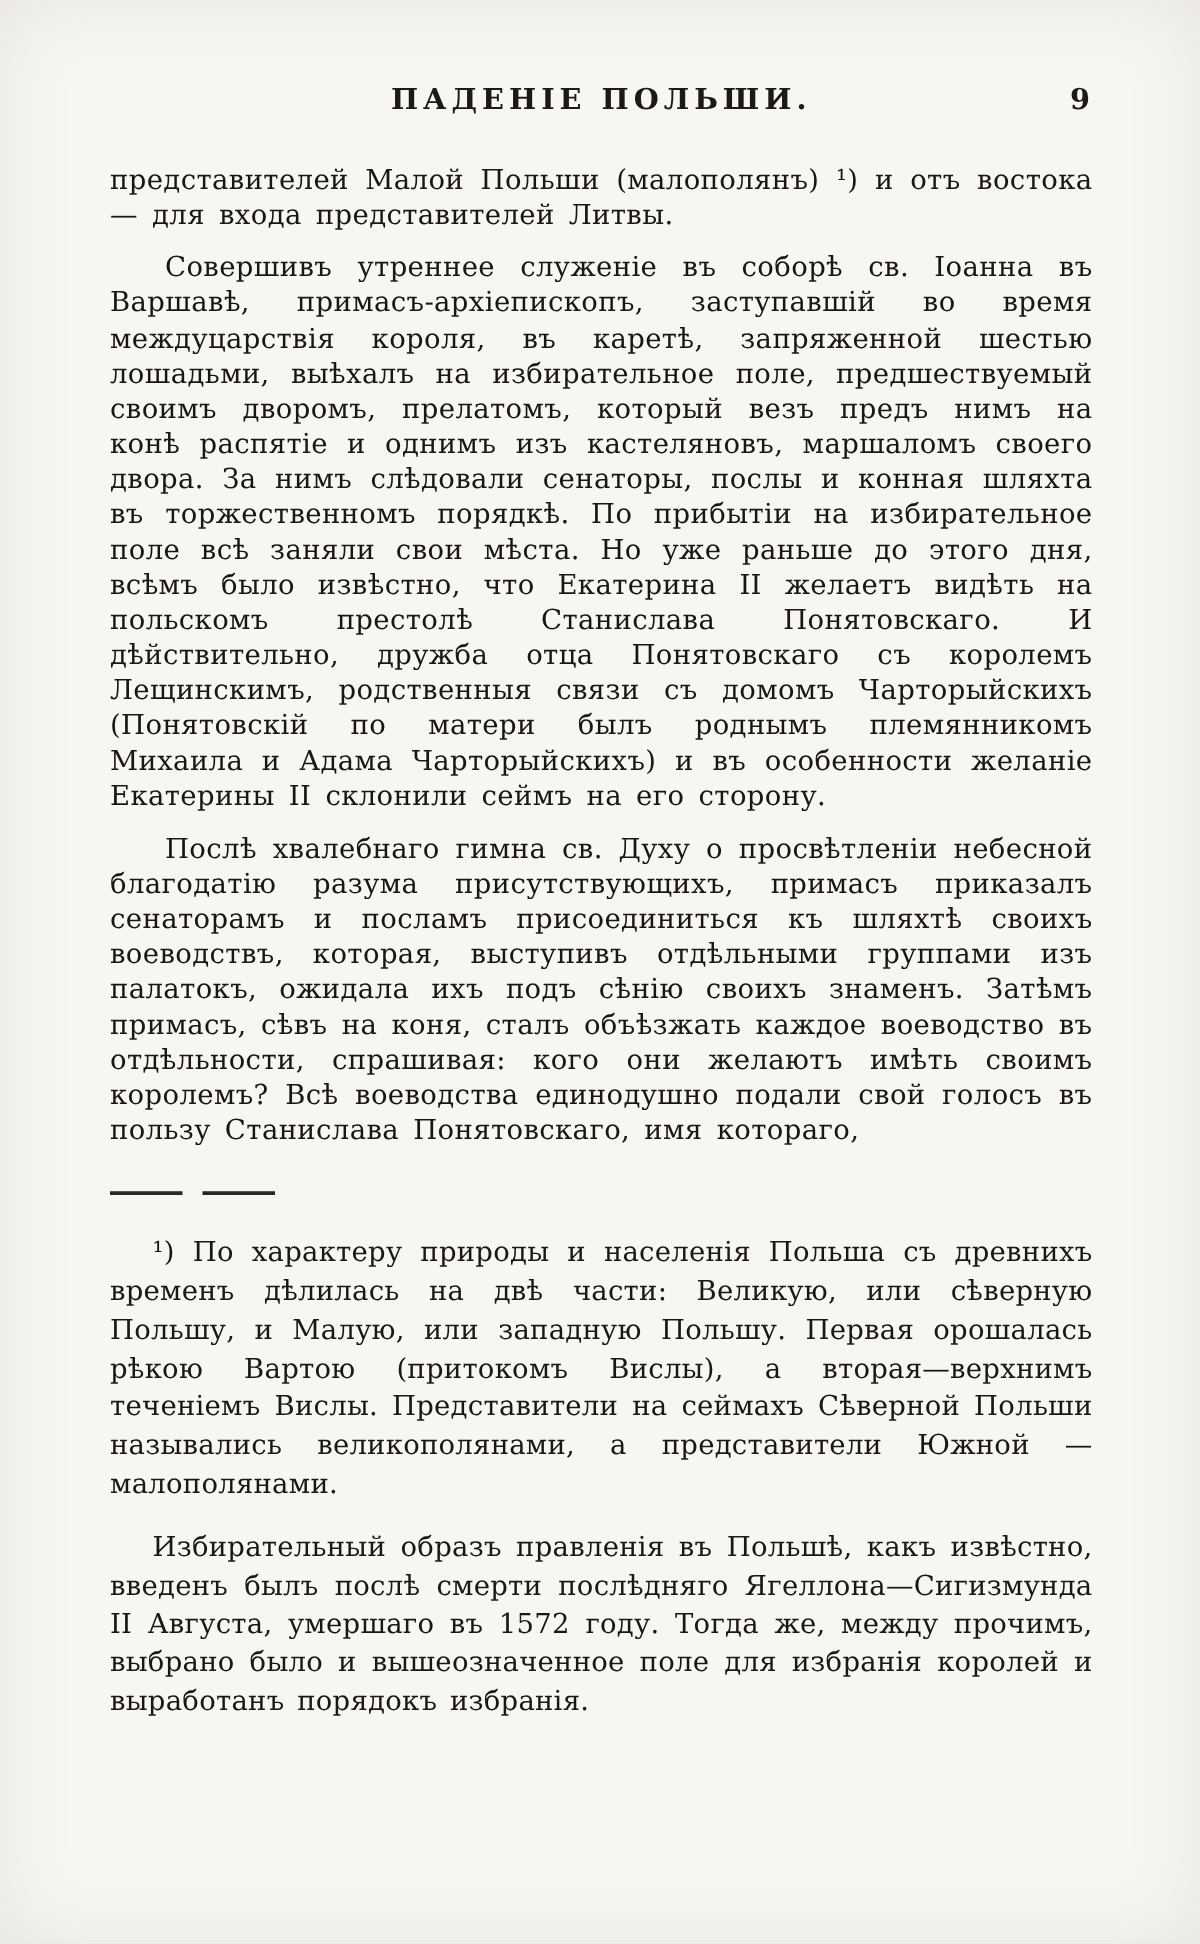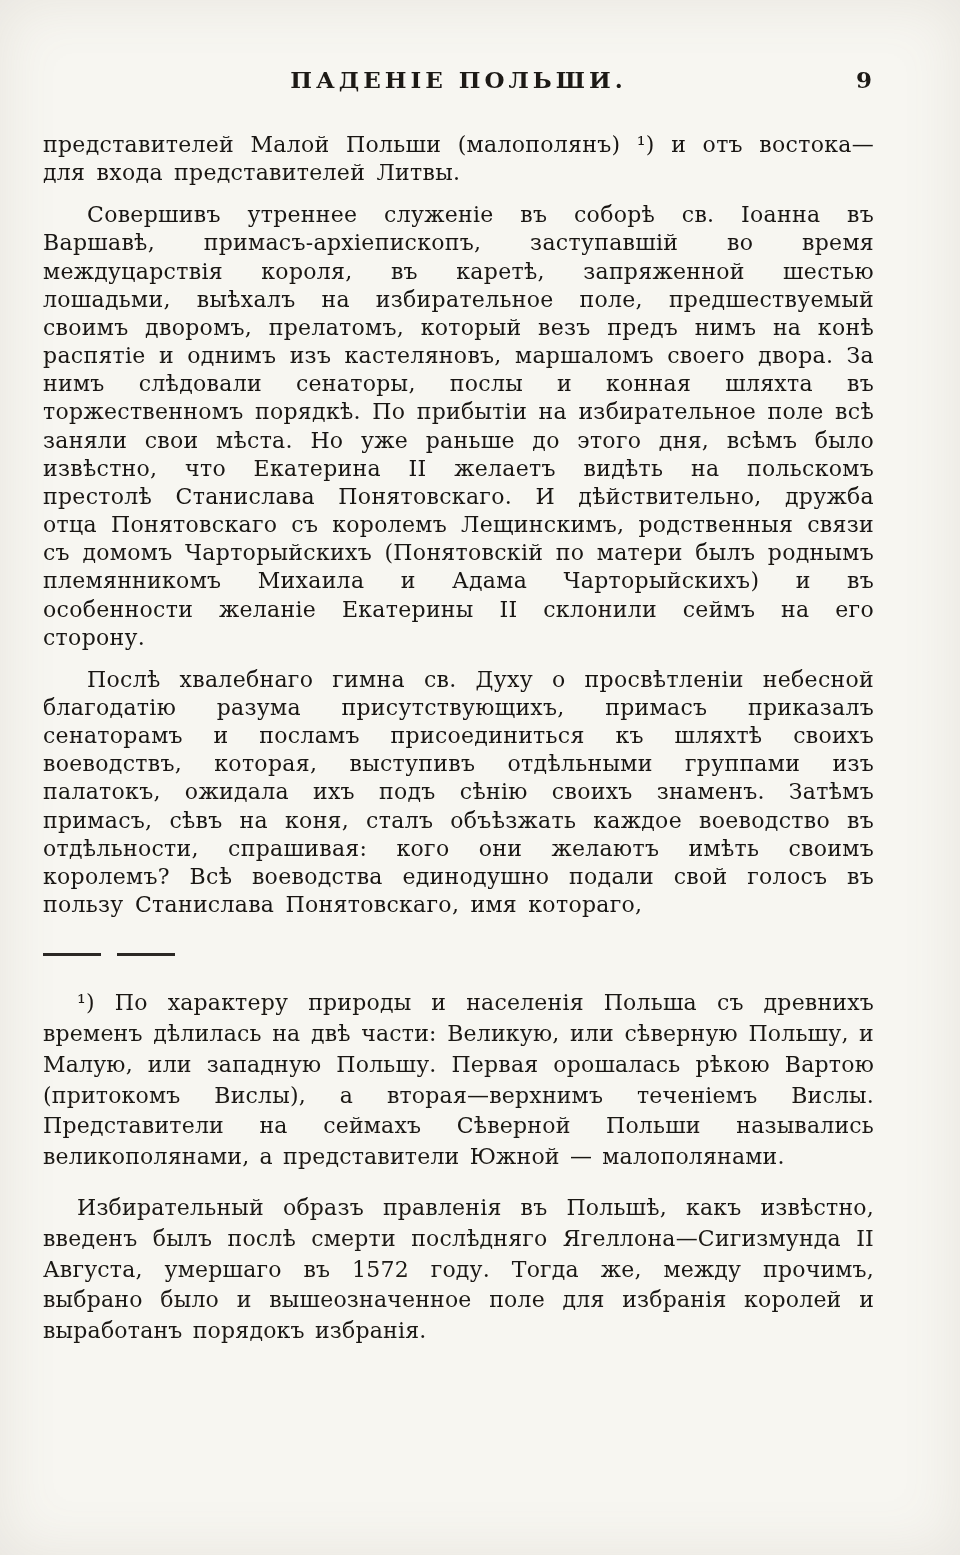--- a/index.html
+++ b/index.html
@@ -7,21 +7,21 @@
     padding: 0;
     background: #e9e7e2;
   }
   .page {
     position: relative;
     width: 960px;
     height: 1555px;
     margin: 0 auto;
     background: #f7f6f1;
     box-sizing: border-box;
-    padding: 66px 86px 40px 43px;
+    padding: 66px 86px 40px 88px;
     color: #191613;
     font-family: "DejaVu Serif", "Liberation Serif", serif;
     overflow: hidden;
     box-shadow: inset 0 0 60px rgba(120,110,90,0.12);
   }
   .page-header {
     position: relative;
     text-align: center;
     margin-bottom: 38px;
   }

